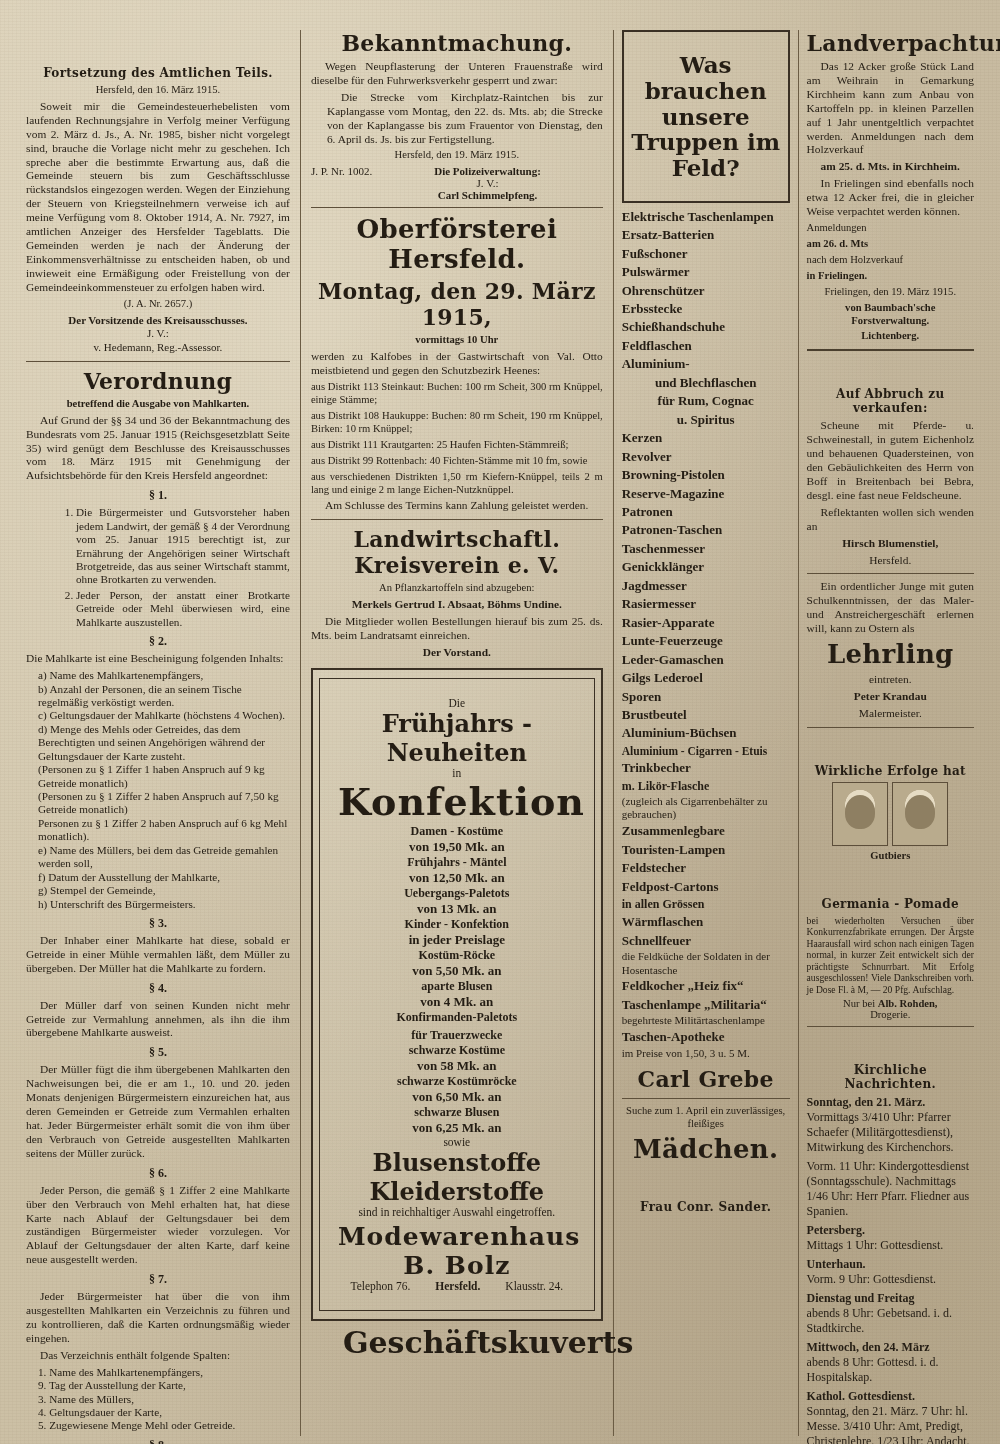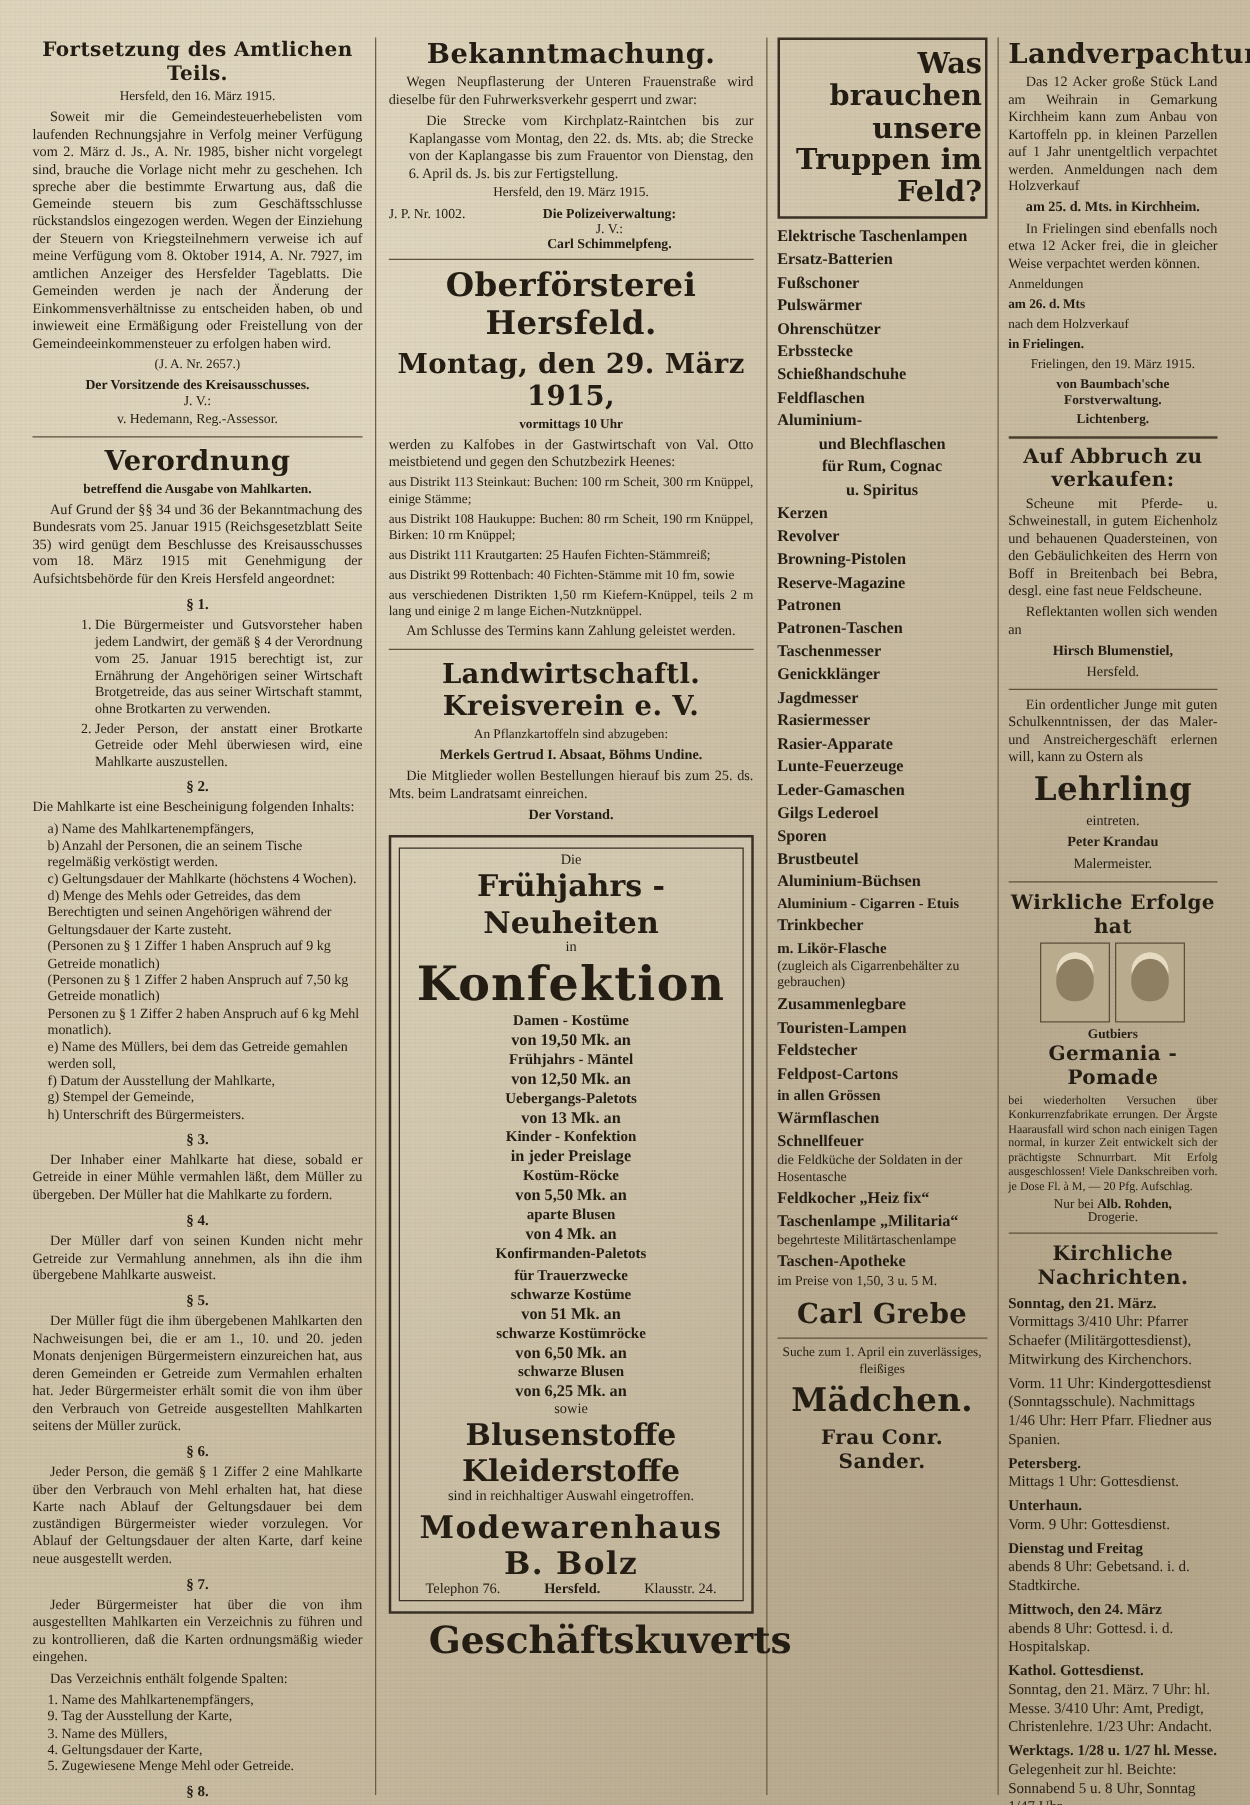--- a/index.html
+++ b/index.html
@@ -32,53 +32,53 @@
   .c1{width:29%;padding-right:10px;border-right:1px solid #6b5c44;}
   .c2{width:33%;padding:0 10px;border-right:1px solid #6b5c44;}
   .c3{width:19.5%;padding:0 8px;border-right:1px solid #6b5c44;}
   .c4{width:18.5%;padding-left:8px;}
   .hd{
     text-align:center;font-size:19px;letter-spacing:.3px;margin:0 0 4px 0;
     font-family:"DejaVu Serif", serif;font-weight:bold;
   }
   .hd-xl{font-size:26px;}
   .hd-l{font-size:22px;}
-  .hd-m{font-size:16px;}
+  .hd-m{font-size:12px;margin-top:36px;}
   .p{font-size:11.4px;line-height:1.22;text-align:justify;text-indent:14px;margin:3px 0;}
   .p.ni{text-indent:0;}
   .ctr{text-align:center;text-indent:0;}
   .sm{font-size:10.6px;}
   .b{font-weight:bold;}
   .rule{border:0;border-top:1px solid #5d4f3a;margin:6px 0;}
   .rule-d{border:0;border-top:2px solid #4a3f2e;margin:6px 0 4px;}
   .sig{text-align:center;font-size:11px;line-height:1.25;}
   ol.lst{margin:3px 0 3px 0;padding-left:18px;font-size:11.2px;line-height:1.2;text-align:justify;}
   ol.lst li{margin-bottom:2px;margin-left:32px;}
   .ltr{font-size:11.2px;line-height:1.2;margin-left:12px;}
   .par{text-align:center;font-weight:bold;font-size:12px;margin:5px 0 2px;}
 
   
   .adbox{
     border:2px solid #3a3024;margin:8px 0 4px;padding:8px 6px;text-align:center;
     background:rgba(255,252,240,.12);
   }
-  .adbox2{border:1px solid #3a3024;padding:3px;}
+  .adbox2{border:1px solid #3a3024;padding:18px;}
   .ad-l{font-size:24px;font-weight:bold;font-family:"DejaVu Serif",serif;}
   .ad-xl{font-size:38px;font-weight:bold;font-family:"DejaVu Serif",serif;letter-spacing:1px;}
   .ad-m{font-size:12px;font-weight:bold;}
   .ad-s{font-size:13px;font-weight:bold;}
   .ad-t{font-size:11.5px;}
   .geschaefts{font-size:30px;font-weight:bold;text-align:center;font-family:"DejaVu Serif",serif;margin-left:32px;}
 
   
   .warelist{font-size:13px;font-weight:bold;line-height:1.42;}
   .warelist div{border-bottom:0;}
   .boxhead{
-    border:2px solid #3a3024;text-align:right;font-weight:bold;
-    font-size:23px;line-height:1.12;padding:6px 2px;margin-bottom:5px;
+    border:2px solid #3a3024;text-align:center;font-weight:bold;
+    font-size:23px;line-height:1.12;padding:20px 2px;margin-bottom:5px;
     font-family:"DejaVu Serif",serif;
   }
   .c3 .small{font-size:11px;line-height:1.25;font-weight:normal;}
   .k-item{font-size:12px;line-height:1.25;text-align:left;margin-bottom:4px;}
   .k-item .d{font-weight:bold;}
   .faces{display:flex;justify-content:center;gap:4px;margin:4px 0;}
   .face{width:54px;height:62px;border:1px solid #5c4e3a;background:
      radial-gradient(circle at 50% 35%, #e6dcc4 0 30%, #b9ab8d 31% 100%);
      position:relative;overflow:hidden;}
   .face:after{content:"";position:absolute;left:12px;top:12px;width:30px;height:34px;border-radius:50% 50% 45% 45%;background:#8e7f62;}
@@ -192,21 +192,21 @@
         <div class="ad-s">von 13 Mk. an</div>
         <div class="ad-m">Kinder - Konfektion</div>
         <div class="ad-s">in jeder Preislage</div>
         <div class="ad-m">Kostüm-Röcke</div>
         <div class="ad-s">von 5,50 Mk. an</div>
         <div class="ad-m">aparte Blusen</div>
         <div class="ad-s">von 4 Mk. an</div>
         <div class="ad-m">Konfirmanden-Paletots</div>
         <div class="ad-m" style="margin-top:3px">für Trauerzwecke</div>
         <div class="ad-m">schwarze Kostüme</div>
-        <div class="ad-s">von 51 Mk. an</div>
+        <div class="ad-s">von 58 Mk. an</div>
         <div class="ad-m">schwarze Kostümröcke</div>
         <div class="ad-s">von 6,50 Mk. an</div>
         <div class="ad-m">schwarze Blusen</div>
         <div class="ad-s">von 6,25 Mk. an</div>
         <div class="ad-t">sowie</div>
         <div class="ad-l">Blusenstoffe</div>
         <div class="ad-l">Kleiderstoffe</div>
         <div class="ad-t">sind in reichhaltiger Auswahl eingetroffen.</div>
         <div class="ad-xl" style="font-size:25px;margin-top:4px">Modewarenhaus B. Bolz</div>
         <div class="ad-t" style="display:flex;justify-content:space-around;">

